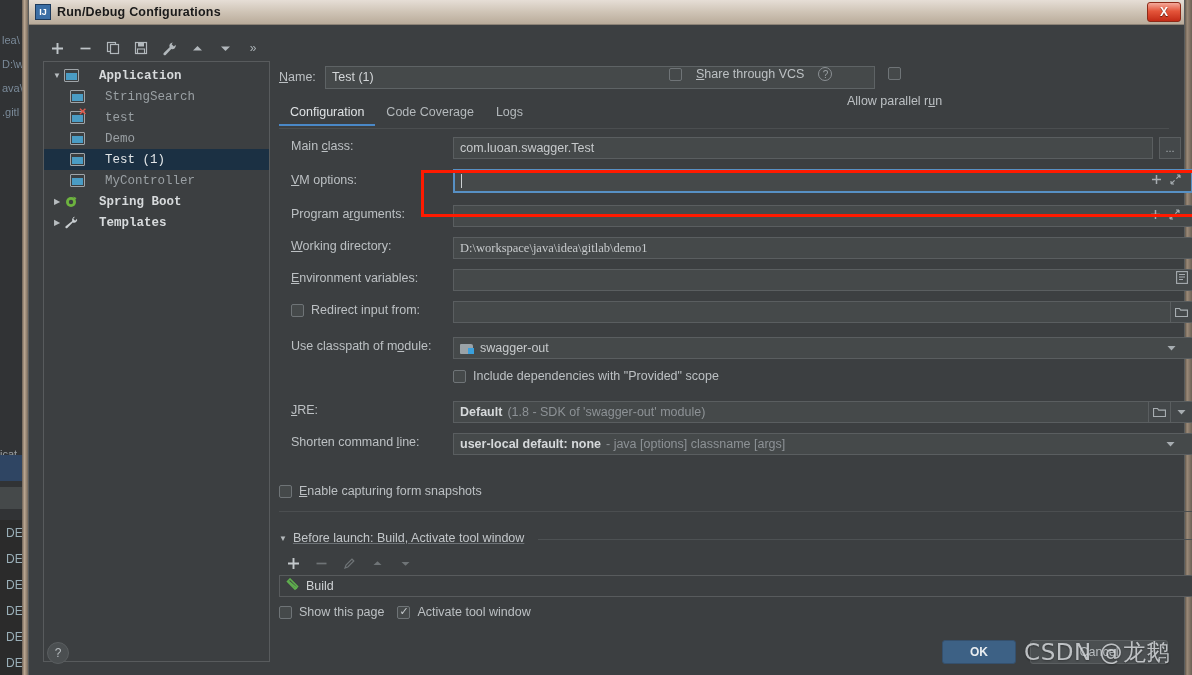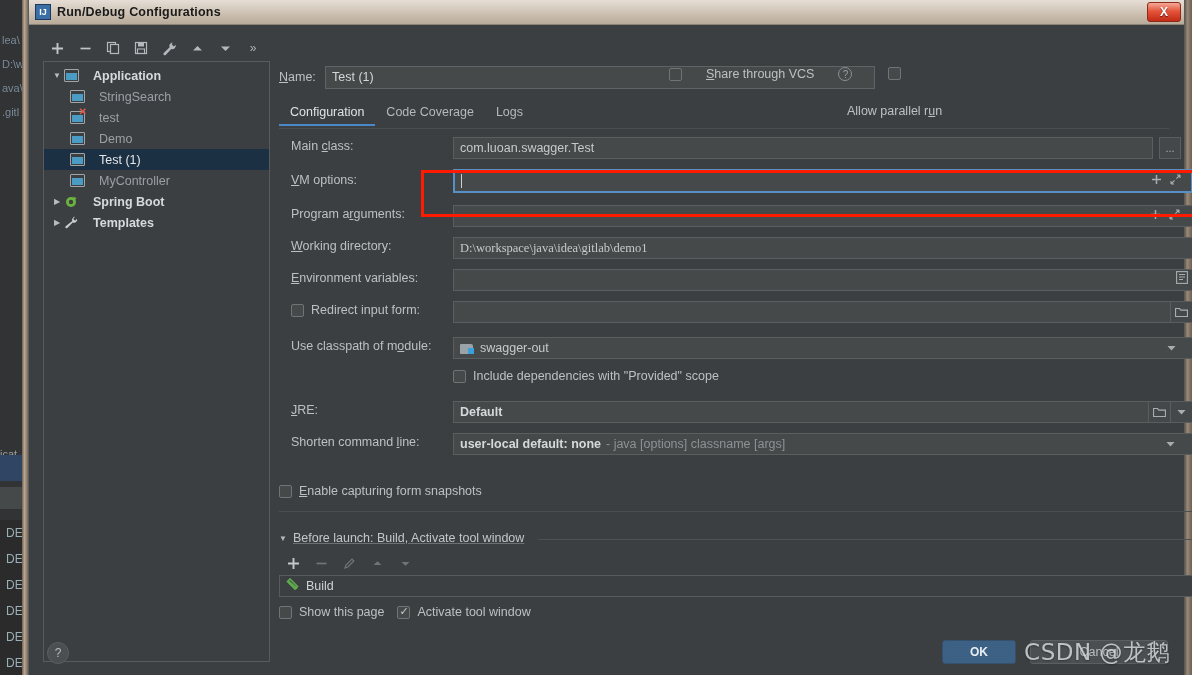--- a/index.html
+++ b/index.html
@@ -76,40 +76,40 @@
 
   #config-tree {
     position:absolute; left:14px; top:36px; width:227px; height:601px;
     background:#3c3f41; border:1px solid #585b5d;
     font-size:12.5px; padding-top:3px;
   }
   .tree-row { height:21px; display:flex; align-items:center; padding-left:6px; white-space:nowrap; }
   .tree-row.child { padding-left:26px; }
   .tree-row.selected { background:#1b3043; }
   .tw { width:14px; display:flex; align-items:center; justify-content:center; color:#b8bdc0; font-size:8px;}
-  .node-label { color:#cfd2d4; margin-left:14px; }
+  .node-label { color:#cfd2d4; margin-left:20px;font-family:Liberation Mono, monospace; }
   .node-label.bold { font-weight:bold; color:#d7dadc; }
   .node-label.dim { color:#9aa0a4; }
   .node-label.sel { color:#e3e6e8; }
   .ic { width:15px; height:13px; position:relative; flex:0 0 15px;}
   .ic-app { border:1.5px solid #9fa5a9; background:#3c3f41; border-radius:1px;}
   .ic-app::after { content:""; position:absolute; left:1px; top:3px; right:1px; bottom:1px; background:#4a9cc4;}
   .ic-err::before {
     content:"\2715"; position:absolute; right:-3px; top:-5px; color:#e05a4c; font-size:10px; font-weight:bold; line-height:1;
   }
 
   
   #name-row { position:absolute; left:250px; top:40px; width:890px; height:24px; display:flex; align-items:center;}
   #name-label { width:46px; color:#bcc0c3; font-size:12.5px;}
   #name-label u { text-decoration:underline; }
   #name-input {
     width:550px; height:23px; background:#45494a; border:1px solid #5e6365;
     color:#d4d7d9; font-size:12.5px; padding:0 6px; line-height:21px;
   }
-  .topcb { display:flex; align-items:center; gap:24px; color:#bcc0c3; font-size:12.5px; }
+  .topcb { display:flex; align-items:center; gap:14px; color:#bcc0c3; font-size:12.5px; }
   #share-vcs { position:absolute; left:640px; top:42px; }
   #allow-parallel { position:absolute; left:818px; top:42px;flex-direction:column; }
   .cb {
     width:13px; height:13px; border:1px solid #6f7477; background:#45494a; border-radius:2px;
     flex:0 0 13px; position:relative;
   }
   .cb.checked::after {
     content:"\2713"; position:absolute; left:1px; top:-2px; font-size:11px; color:#c8cccf;
   }
   .helpq {
@@ -441,21 +441,21 @@
                   <path d="M3 3.5h6M3 6h6M3 8.5h4" stroke="#a7adb1" stroke-width="1.1"></path>
                 </svg>
             </span>
           </div>
         </div>
       </div>
 
       <div class="frow">
         <div class="flabel" style="left:12px; display:flex; align-items:center; gap:7px;">
           <span class="cb"></span>
-          <span>Redirect input form:</span>
+          <span>Redirect input from:</span>
         </div>
         <div class="fctl fld-btns" style="left:174px;">
           <div class="finput" style="width:718px;">
             <span></span>
           </div>
           <div class="btnbox" style="border-left:none;">
             <svg width="13" height="11" viewBox="0 0 13 11">
                 <path d="M.5 9.5v-8h4l1.2 1.6H12.5v6.4z" fill="none" stroke="#a7adb1" stroke-width="1.2"></path>
               </svg>
           </div>
@@ -482,20 +482,21 @@
           <span class="cb"></span>
           <span>Include dependencies with "Provided" scope</span>
         </div>
       </div>
 
       <div class="frow">
         <div class="flabel"><u>J</u>RE:</div>
         <div class="fctl fld-btns" style="left:174px;">
           <div class="finput" style="width:696px;">
             <span class="strongval">Default</span>
+            <span class="dim" style="margin-left:5px;">(1.8 - SDK of 'swagger-out' module)</span>
           </div>
           <div class="btnbox" style="border-left:none;">
             <svg width="13" height="11" viewBox="0 0 13 11">
                 <path d="M.5 9.5v-8h4l1.2 1.6H12.5v6.4z" fill="none" stroke="#a7adb1" stroke-width="1.2"></path>
               </svg>
           </div>
           <div class="btnbox" style="border-left:none;">
             <svg width="9" height="7" viewBox="0 0 9 7">
                 <path d="M.5 1 4.5 5.5 8.5 1z" fill="#a7adb1"></path>
               </svg>

